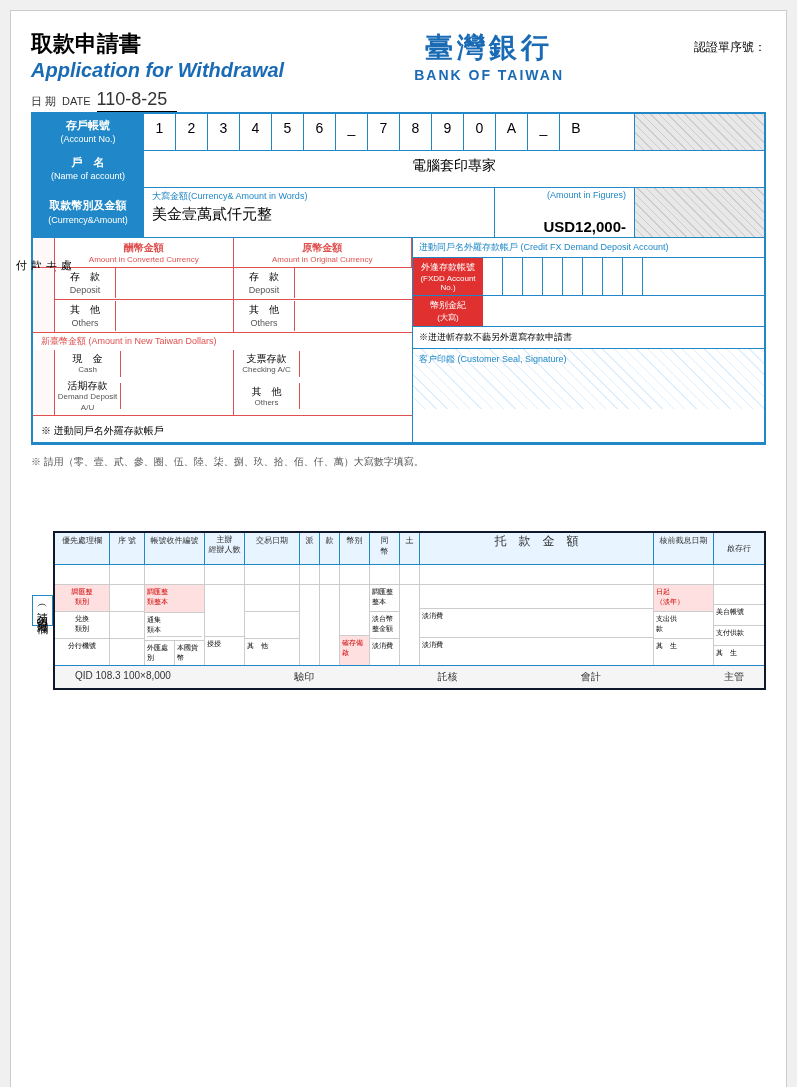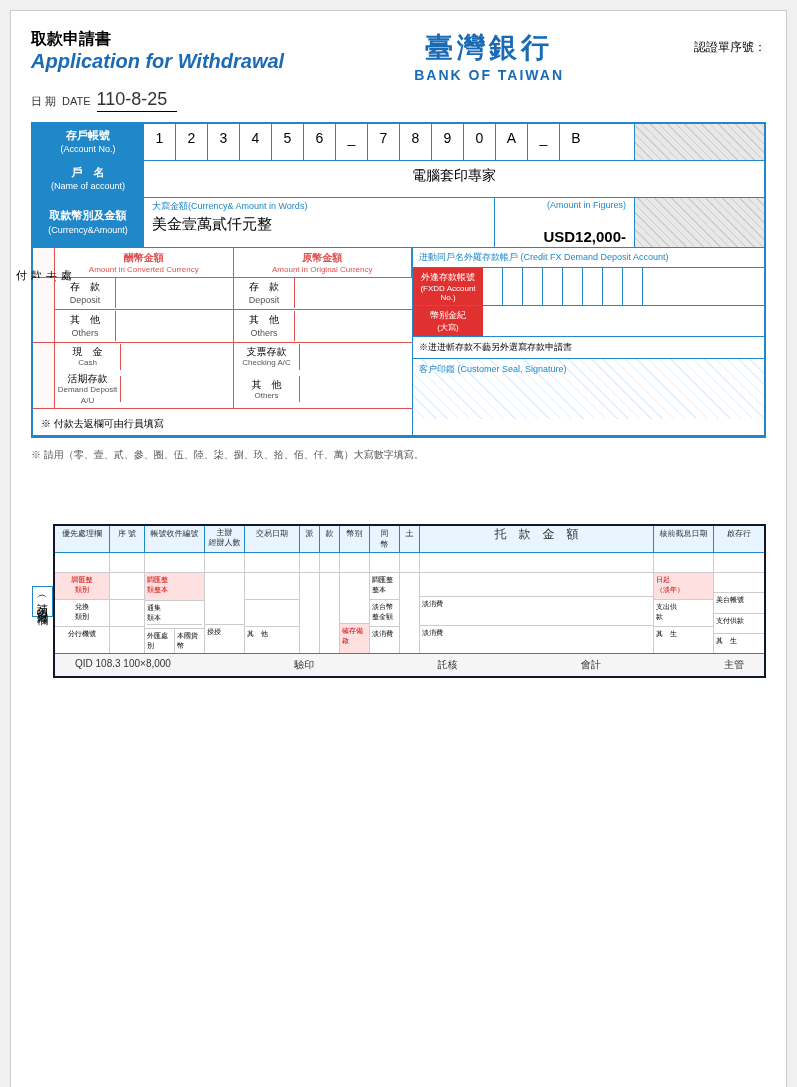--- a/index.html
+++ b/index.html
@@ -21,21 +21,21 @@
 
     
     .header {
       display: flex;
       justify-content: space-between;
       align-items: flex-start;
       margin-bottom: 6px;
     }
     .header-left {}
     .title-zh {
-      font-size: 16px;
+      font-size: 22px;
       font-weight: bold;
       color: #000;
       font-family: "Microsoft JhengHei", Arial, sans-serif;
     }
     .title-en {
       font-size: 20px;
       font-weight: bold;
       color: #1a6bb5;
       font-style: italic;
     }
@@ -60,21 +60,20 @@
       color: #000;
       text-align: right;
       padding-top: 10px;
     }
 
     
     .date-row {
       display: flex;
       align-items: baseline;
       gap: 6px;
-      margin-bottom: 10px;
       font-size: 11px;
       color: #333;
     }
     .date-label-zh { font-size: 11px; }
     .date-label-en { font-size: 11px; }
     .date-value {
       border-bottom: 1px solid #000;
       min-width: 80px;
       font-size: 18px;
       padding-bottom: 1px;
@@ -533,20 +532,24 @@
                   <span class="zh">其　他</span>
                   <br><span class="en">Others</span>
                 </div>
                 <div class="payment-item-value"></div>
               </div>
             </div>
           </div>
         </div>
 
         <div style="border-top:1px solid #e05050; border-bottom:1px solid #e05050;">
+          <div style="padding:2px 8px; font-size:9px; color:#e05050; font-family:'Microsoft JhengHei',Arial,sans-serif;">
+            <span>新臺幣金額</span>
+            <span>(Amount in New Taiwan Dollars)</span>
+          </div>
           <div style="display:flex;">
             <div style="width:22px; border-right:1px solid #e05050; background:#fff8f8;"></div>
             <div style="flex:1; display:flex;">
               <div style="flex:1; border-right:1px solid #e05050; display:flex; align-items:center; min-height:26px;">
                 <div class="twd-item-label">
                   <span style="display:block; font-size:10px; font-family:'Microsoft JhengHei',Arial,sans-serif;">現　金</span>
                   <span style="display:block; font-size:8px; color:#555;">Cash</span>
                 </div>
                 <div class="twd-item-value"></div>
               </div>
@@ -574,21 +577,21 @@
                   <span style="display:block; font-size:10px; font-family:'Microsoft JhengHei',Arial,sans-serif;">其　他</span>
                   <span style="display:block; font-size:8px; color:#555;">Others</span>
                 </div>
                 <div class="twd-item-value"></div>
               </div>
             </div>
           </div>
         </div>
 
         <div style="padding:4px 8px;">
-          <span class="payee-note">※ 付款去返欄可由行員填寫</span>
+          <span class="payee-note">※ 迸動同戶名外羅存款帳戶</span>
         </div>
       </div>
 
       <div class="fx-section">
 
         <div class="fx-header">
           <span>迸動同戶名外羅存款帳戶 (Credit FX Demand Deposit Account)</span>
         </div>
 
         <div class="fx-acct-row">
@@ -643,21 +646,21 @@
           <div style="border-right:1px solid #2088c8; padding:2px 3px; font-size:8px; color:#333; text-align:center; font-family:'Microsoft JhengHei',Arial,sans-serif; width:60px; flex-shrink:0;">帳號收件編號</div>
           <div style="border-right:1px solid #2088c8; padding:2px 3px; font-size:8px; color:#333; text-align:center; font-family:'Microsoft JhengHei',Arial,sans-serif; width:40px; flex-shrink:0; line-height:1.2;">主辦<br>經辦人數</div>
           <div style="border-right:1px solid #2088c8; padding:2px 3px; font-size:8px; color:#333; text-align:center; font-family:'Microsoft JhengHei',Arial,sans-serif; width:55px; flex-shrink:0;">交易日期</div>
           <div style="border-right:1px solid #2088c8; padding:2px 3px; font-size:8px; color:#333; text-align:center; font-family:'Microsoft JhengHei',Arial,sans-serif; width:20px; flex-shrink:0;">派</div>
           <div style="border-right:1px solid #2088c8; padding:2px 3px; font-size:8px; color:#333; text-align:center; font-family:'Microsoft JhengHei',Arial,sans-serif; width:20px; flex-shrink:0;">款</div>
           <div style="border-right:1px solid #2088c8; padding:2px 3px; font-size:8px; color:#333; text-align:center; font-family:'Microsoft JhengHei',Arial,sans-serif; width:30px; flex-shrink:0;">幣别</div>
           <div style="border-right:1px solid #2088c8; padding:2px 3px; font-size:8px; color:#333; text-align:center; font-family:'Microsoft JhengHei',Arial,sans-serif; width:30px; flex-shrink:0;">同　幣</div>
           <div style="border-right:1px solid #2088c8; padding:2px 3px; font-size:8px; color:#333; text-align:center; font-family:'Microsoft JhengHei',Arial,sans-serif; width:20px; flex-shrink:0;">土</div>
           <div style="border-right:1px solid #2088c8; padding:0 3px; font-size:12px; color:#333; text-align:center; font-family:'Microsoft JhengHei',Arial,sans-serif; flex:1;">托　款　金　額</div>
           <div style="border-right:1px solid #2088c8; padding:2px 3px; font-size:8px; color:#333; text-align:center; font-family:'Microsoft JhengHei',Arial,sans-serif; width:60px; flex-shrink:0;">核前截息日期</div>
-          <div style="padding:2px 3px; font-size:8px; color:#333; text-align:center; font-family:'Microsoft JhengHei',Arial,sans-serif; width:50px; flex-shrink:0;">啟存行</div>
+          <div style="padding:10px 3px; font-size:8px; color:#333; text-align:center; font-family:'Microsoft JhengHei',Arial,sans-serif; width:50px; flex-shrink:0;">啟存行</div>
         </div>
 
         <div style="display:flex; min-height:20px; border-bottom:1px solid #ccc;">
           <div style="border-right:1px solid #ccc; width:55px; flex-shrink:0;"></div>
           <div style="border-right:1px solid #ccc; width:35px; flex-shrink:0;"></div>
           <div style="border-right:1px solid #ccc; width:60px; flex-shrink:0;"></div>
           <div style="border-right:1px solid #ccc; width:40px; flex-shrink:0;"></div>
           <div style="border-right:1px solid #ccc; width:55px; flex-shrink:0;"></div>
           <div style="border-right:1px solid #ccc; width:20px; flex-shrink:0;"></div>
           <div style="border-right:1px solid #ccc; width:20px; flex-shrink:0;"></div>

